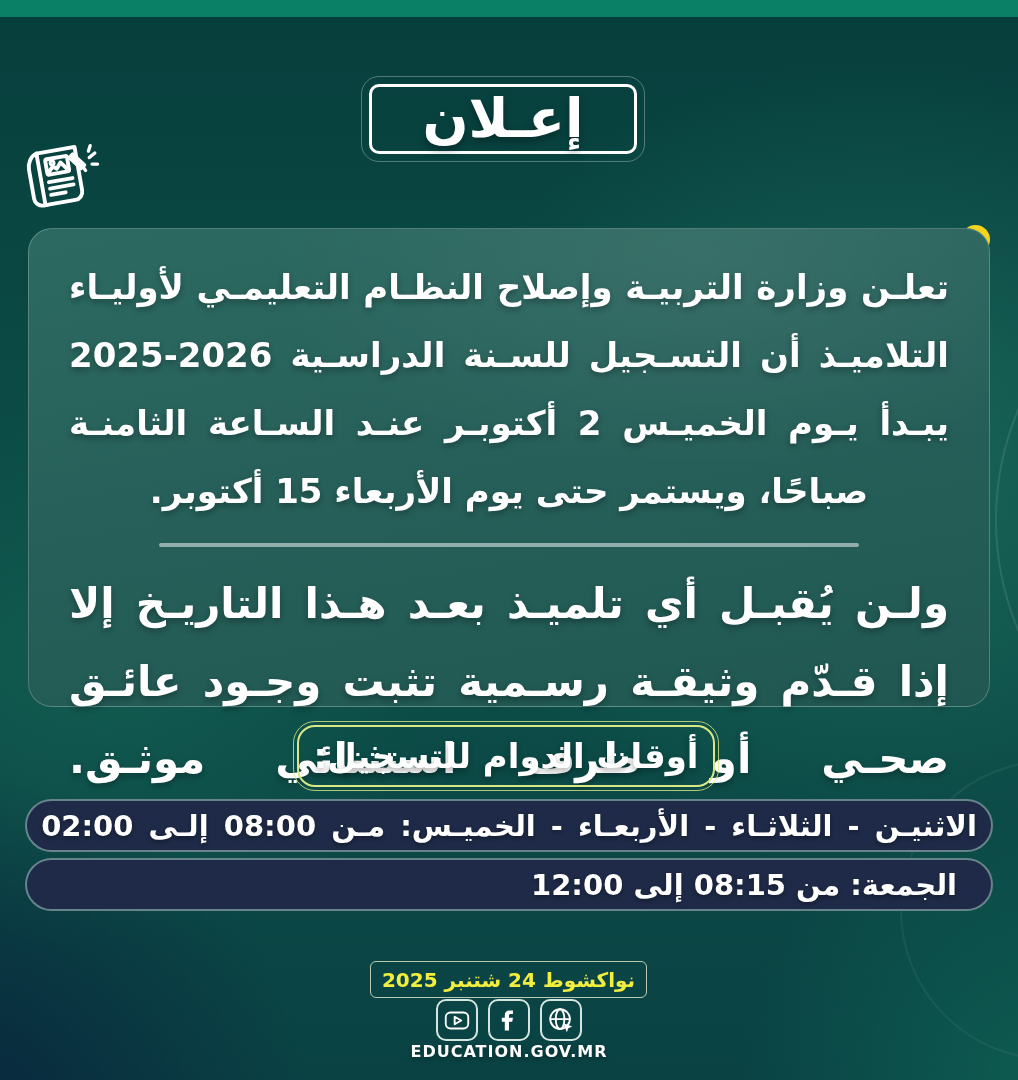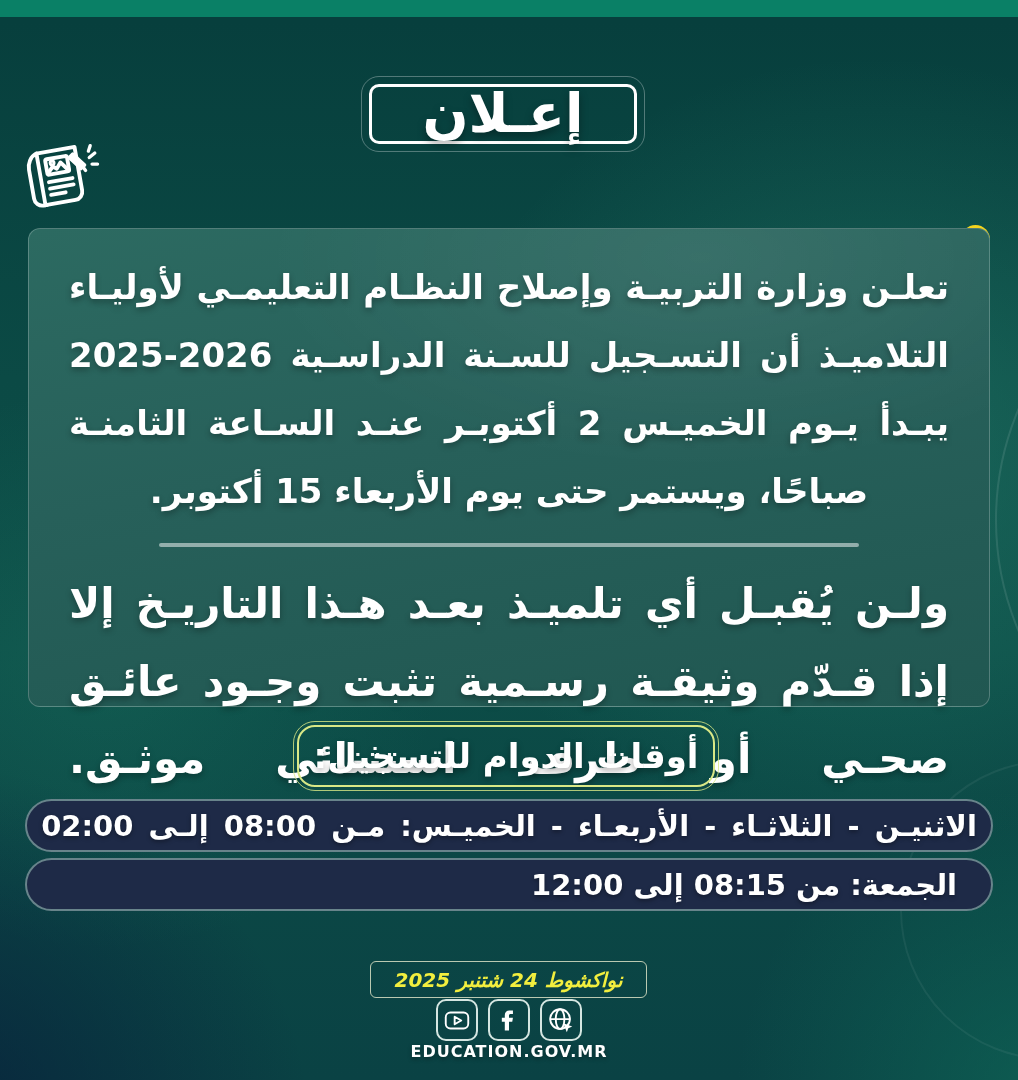--- a/index.html
+++ b/index.html
@@ -13,29 +13,29 @@
       radial-gradient(720px 640px at 86% 42%, rgba(62,172,142,.28), transparent 62%),
       radial-gradient(520px 430px at 10% 62%, rgba(42,150,120,.20), transparent 65%),
       linear-gradient(180deg,#073f3d 2%,#0b4a45 35%,#0c4d47 60%,#0a4244 100%);
   }
   .top-strip{position:absolute;left:0;top:0;width:1018px;height:17px;background:#0a8066;}
   .deco-circle{position:absolute;border:2px solid rgba(255,255,255,.10);border-radius:50%;}
   .deco-c1{width:570px;height:570px;left:995px;top:235px;}
   .deco-c2{width:300px;height:300px;left:900px;top:760px;border-color:rgba(255,255,255,.06);}
   .news-icon{position:absolute;left:12px;top:126px;width:92px;height:100px;}
   .title-box{
-    position:absolute;left:369px;top:84px;width:268px;height:60px;
+    position:absolute;left:369px;top:84px;width:268px;height:70px;
     border:3px solid #fff;border-radius:10px;outline:1px solid rgba(255,255,255,.30);outline-offset:7px;
     display:flex;align-items:center;justify-content:center;
   }
   .title-text{color:#fff;font-size:54px;font-weight:bold;direction:rtl;line-height:1;
     text-shadow:0 4px 8px rgba(0,0,0,.35);}
   .yellow-dot{position:absolute;left:961px;top:225px;width:29px;height:29px;border-radius:50%;}
   .card{
-    position:absolute;left:28px;top:228px;width:962px;height:479px;border-radius:12px;
+    position:absolute;left:28px;top:228px;width:962px;height:479px;border-radius:24px;
     border:1px solid rgba(255,255,255,.22);
     background:
       radial-gradient(620px 300px at 70% 6%, rgba(255,255,255,.07), transparent 70%),
       linear-gradient(170deg,#2c6a61 0%,#27605a 45%,#205751 100%);
     padding:24px 40px 32px 40px;
   }
   .para{
     color:#fff;font-weight:bold;direction:rtl;margin:0;
     text-align:justify;text-shadow:0 3px 6px rgba(0,0,0,.30);
   }
@@ -117,21 +117,21 @@
   <div class="schedule-header-box" style="border:2px solid #d9e886;outline:1px solid rgba(217,232,134,.8);outline-offset:3px;">
     <div class="schedule-header-text">أوقات الدوام للتسجيل:</div>
   </div>
 
   <div class="pill pill1" style="background:#1e2a47;">الاثنيـن - الثلاثـاء - الأربعـاء - الخميـس: مـن 08:00 إلـى 02:00</div>
 
   <div class="pill pill2" style="background:#1e2a47;">
     <span>الجمعة: من 08:15 إلى 12:00</span>
   </div>
 
-  <div class="date-box" style="color:#f2ee3e;font-style:italic;">
+  <div class="date-box" style="color:#f2ee3e;">
     <span>نواكشوط 24 شتنبر 2025</span>
   </div>
 
   <div class="social-row">
     <button class="social-btn">
       <svg width="30" height="30" viewBox="0 0 32 32" fill="none" stroke="#fff" stroke-width="2" stroke-linejoin="round" stroke-linecap="round">
         <rect x="4" y="8" width="24" height="17" rx="5"></rect>
         <path d="M13.5 12.5 l7 4 -7 4 z"></path>
       </svg>
     </button>

